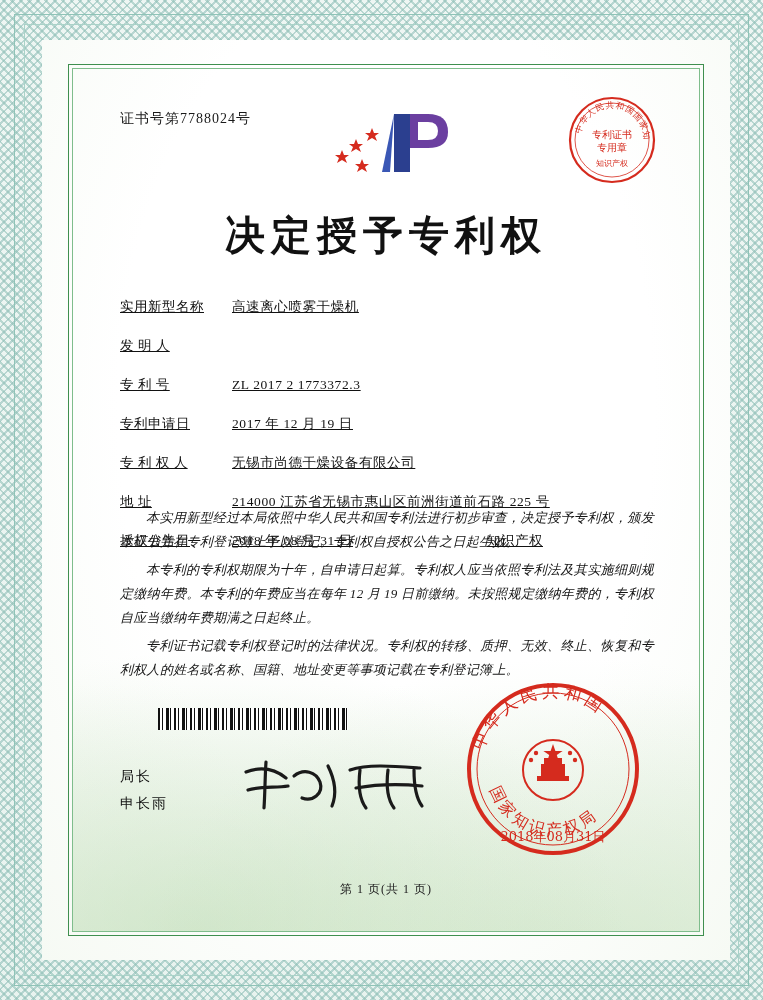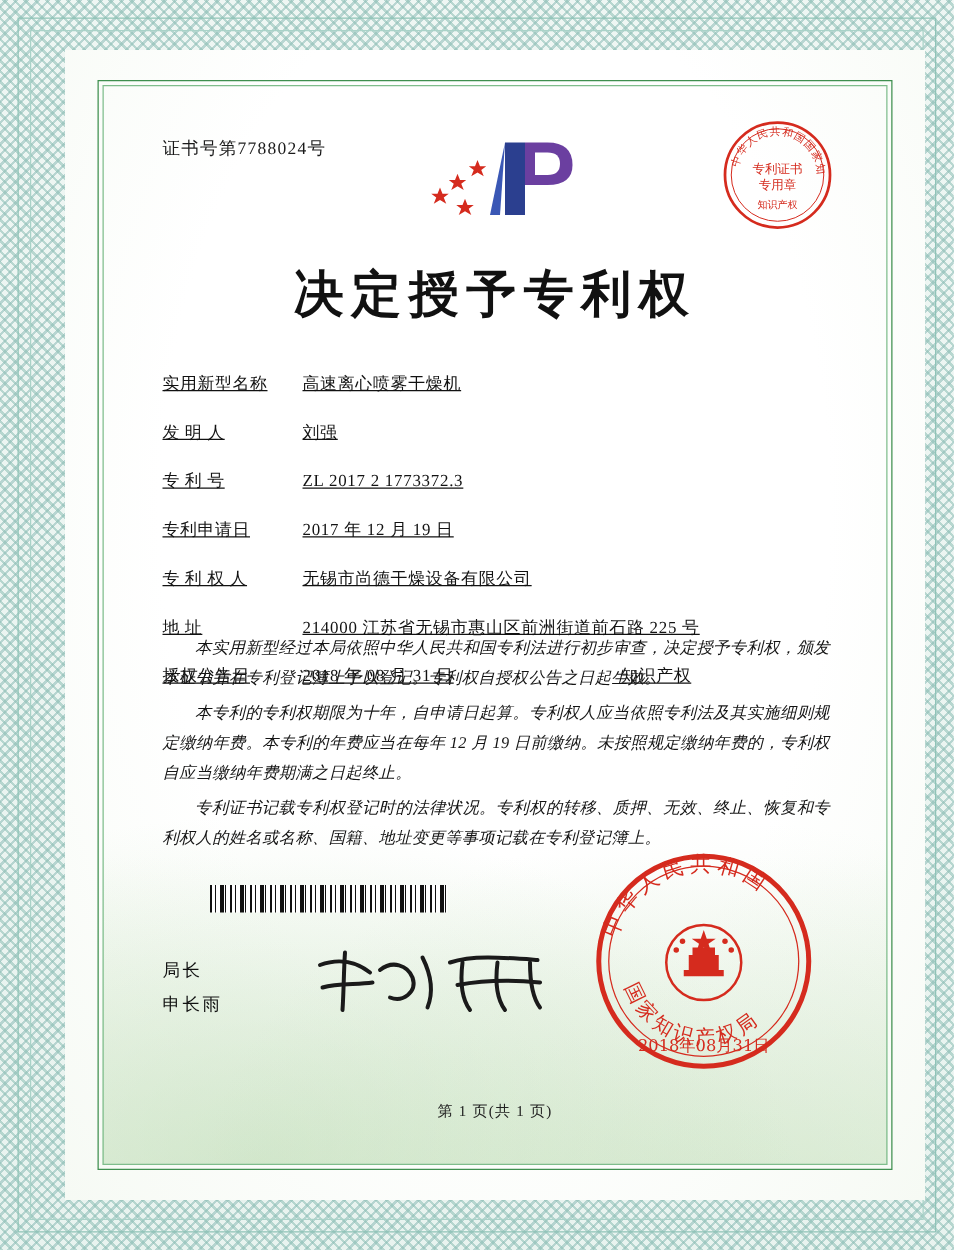--- a/index.html
+++ b/index.html
@@ -38,21 +38,21 @@
   .border-frame2 {
     position: absolute;
     left: 24px; top: 24px; right: 24px; bottom: 24px;
     border: 1px solid #a9d2c8;
     box-sizing: border-box;
   }
 
   
   .sheet {
     position: absolute;
-    left: 52px; top: 40px;
+    left: 42px; top: 40px;
     width: 688px; height: 920px;
     box-sizing: border-box;
     background:
       radial-gradient(ellipse at 50% 40%, #ffffff 55%, #f6faf4 100%);
     border: none;
     overflow: hidden;
   }
   .sheet-inner-line {
     position: absolute;
     left: 26px; top: 24px; right: 26px; bottom: 24px;
@@ -266,21 +266,20 @@
 
       <div class="title">决定授予专利权</div>
 
       <div class="fields">
         <div class="field-row">
           <div class="field-label">实用新型名称</div>
           <div class="field-value">高速离心喷雾干燥机</div>
         </div>
         <div class="field-row">
           <div class="field-label">发 明 人</div>
-          <div class="field-value">刘强</div>
         </div>
         <div class="field-row">
           <div class="field-label">专 利 号</div>
           <div class="field-value">ZL 2017 2 1773372.3</div>
         </div>
         <div class="field-row">
           <div class="field-label">专利申请日</div>
           <div class="field-value">2017 年 12 月 19 日</div>
         </div>
         <div class="field-row">

